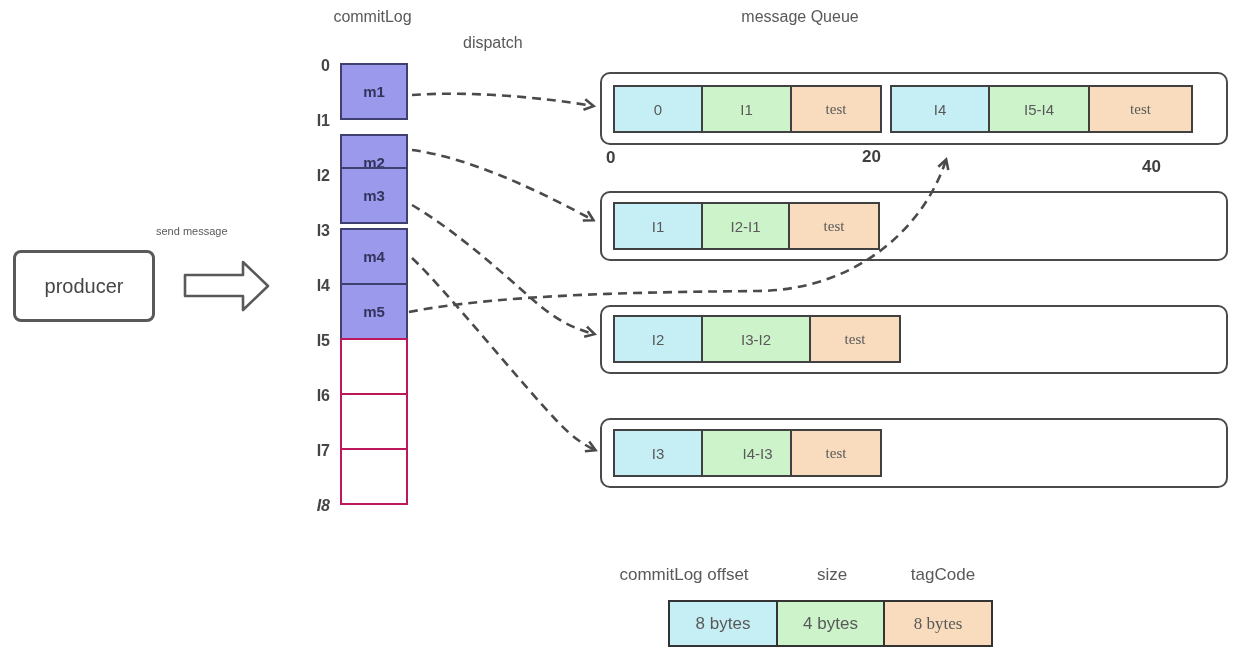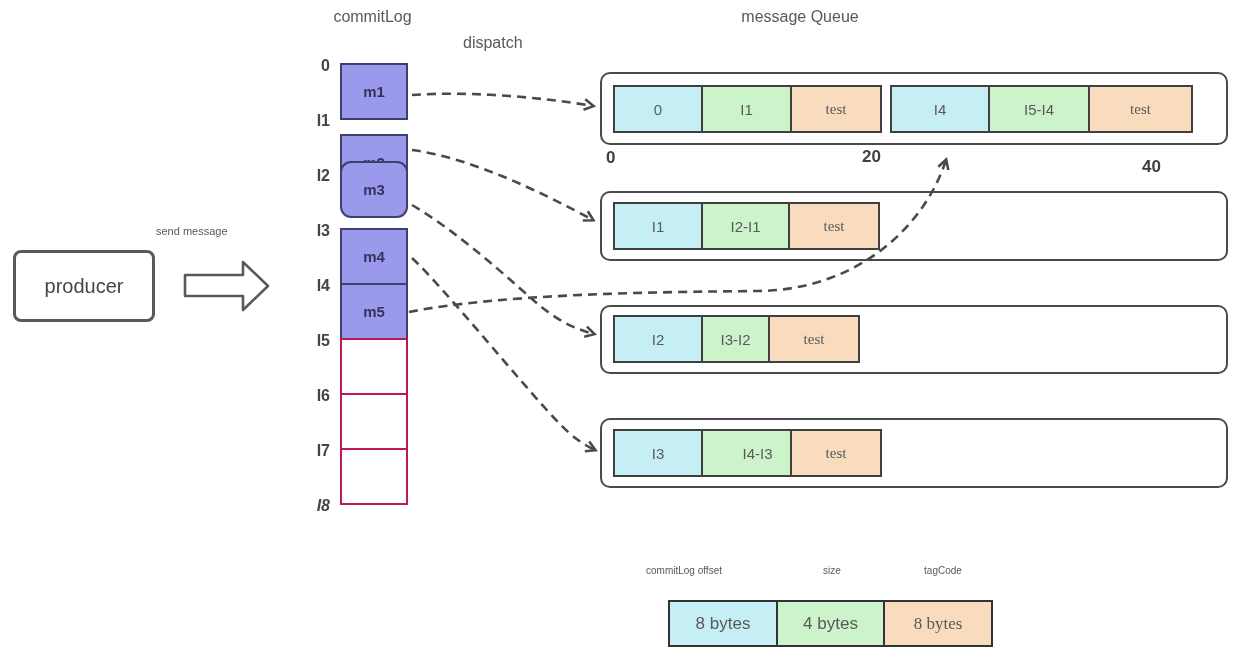--- a/index.html
+++ b/index.html
@@ -32,21 +32,21 @@
   .qcell { height:48px; border:2px solid #404040; display:flex; align-items:center;
     justify-content:center; font-size:15px; color:#595959; }
   .qcell + .qcell { margin-left:-2px; }
   .c-offset { background:#C6EFF5; }
   .c-size   { background:#CDF3CA; }
   .c-tag    { background:#F9DCBE;font-family:Liberation Serif, serif; }
 
   .scale-num { position:absolute; font-size:17px; font-weight:bold; color:#3f3f3f; }
 
   
-  .legend-header { position:absolute; top:565px; font-size:10px; color:#595959; text-align:center; }
+  .legend-header { position:absolute; top:565px; font-size:17px; color:#595959; text-align:center; }
   .legend-cells { position:absolute; left:668px; top:600px; display:flex; }
   .legend-cell { width:110px; height:47px; border:2.5px solid #333333; display:flex;
     align-items:center; justify-content:center; font-size:17px; color:#595959; }
   .legend-cell + .legend-cell { margin-left:-2.5px; }
 
   svg.overlay { position:absolute; left:0; top:0; pointer-events:none; }
 </style>
 </head>
 <body>
 
@@ -67,21 +67,21 @@
   <div class="cl-offset" style="top:220px;">I3</div>
   <div class="cl-offset" style="top:275px;">I4</div>
   <div class="cl-offset" style="top:330px;">I5</div>
   <div class="cl-offset" style="top:385px;">I6</div>
   <div class="cl-offset" style="top:440px;">I7</div>
   <div class="cl-offset" style="top:495px;font-style:italic;">I8</div>
 
   <div class="cl-col">
     <div class="cl-cell filled" style="top:0px;">m1</div>
     <div class="cl-cell filled" style="top:55px;margin-top:16px;">m2</div>
-    <div class="cl-cell filled" style="top:98px;border-radius:11px;">m3</div>
+    <div class="cl-cell filled" style="top:104px;">m3</div>
     <div class="cl-cell filled" style="top:165px;">m4</div>
     <div class="cl-cell filled" style="top:220px;">m5</div>
     <div class="cl-cell" style="top:275px;"></div>
     <div class="cl-cell" style="top:330px;"></div>
     <div class="cl-cell" style="top:385px;"></div>
   </div>
 
   <div class="qrow" style="top:72px; height:73px;">
     <div class="record" style="left:11px; top:11px;">
       <div class="qcell c-offset" style="width:90px;">0</div>
@@ -102,21 +102,21 @@
     <div class="record" style="left:11px; top:9px;">
       <div class="qcell c-offset" style="width:90px;">I1</div>
       <div class="qcell c-size" style="width:89px;">I2-I1</div>
       <div class="qcell c-tag" style="width:92px;">test</div>
     </div>
   </div>
 
   <div class="qrow" style="top:305px; height:69px;">
     <div class="record" style="left:11px; top:8px;">
       <div class="qcell c-offset" style="width:90px;">I2</div>
-      <div class="qcell c-size" style="width:69px;">I3-I2</div>
+      <div class="qcell c-size" style="width:110px;">I3-I2</div>
       <div class="qcell c-tag" style="width:92px;">test</div>
     </div>
   </div>
 
   <div class="qrow" style="top:418px; height:70px;">
     <div class="record" style="left:11px; top:9px;">
       <div class="qcell c-offset" style="width:90px;">I3</div>
       <div class="qcell c-size" style="width:91px;padding-left:22px;">I4-I3</div>
       <div class="qcell c-tag" style="width:92px;">test</div>
     </div>

